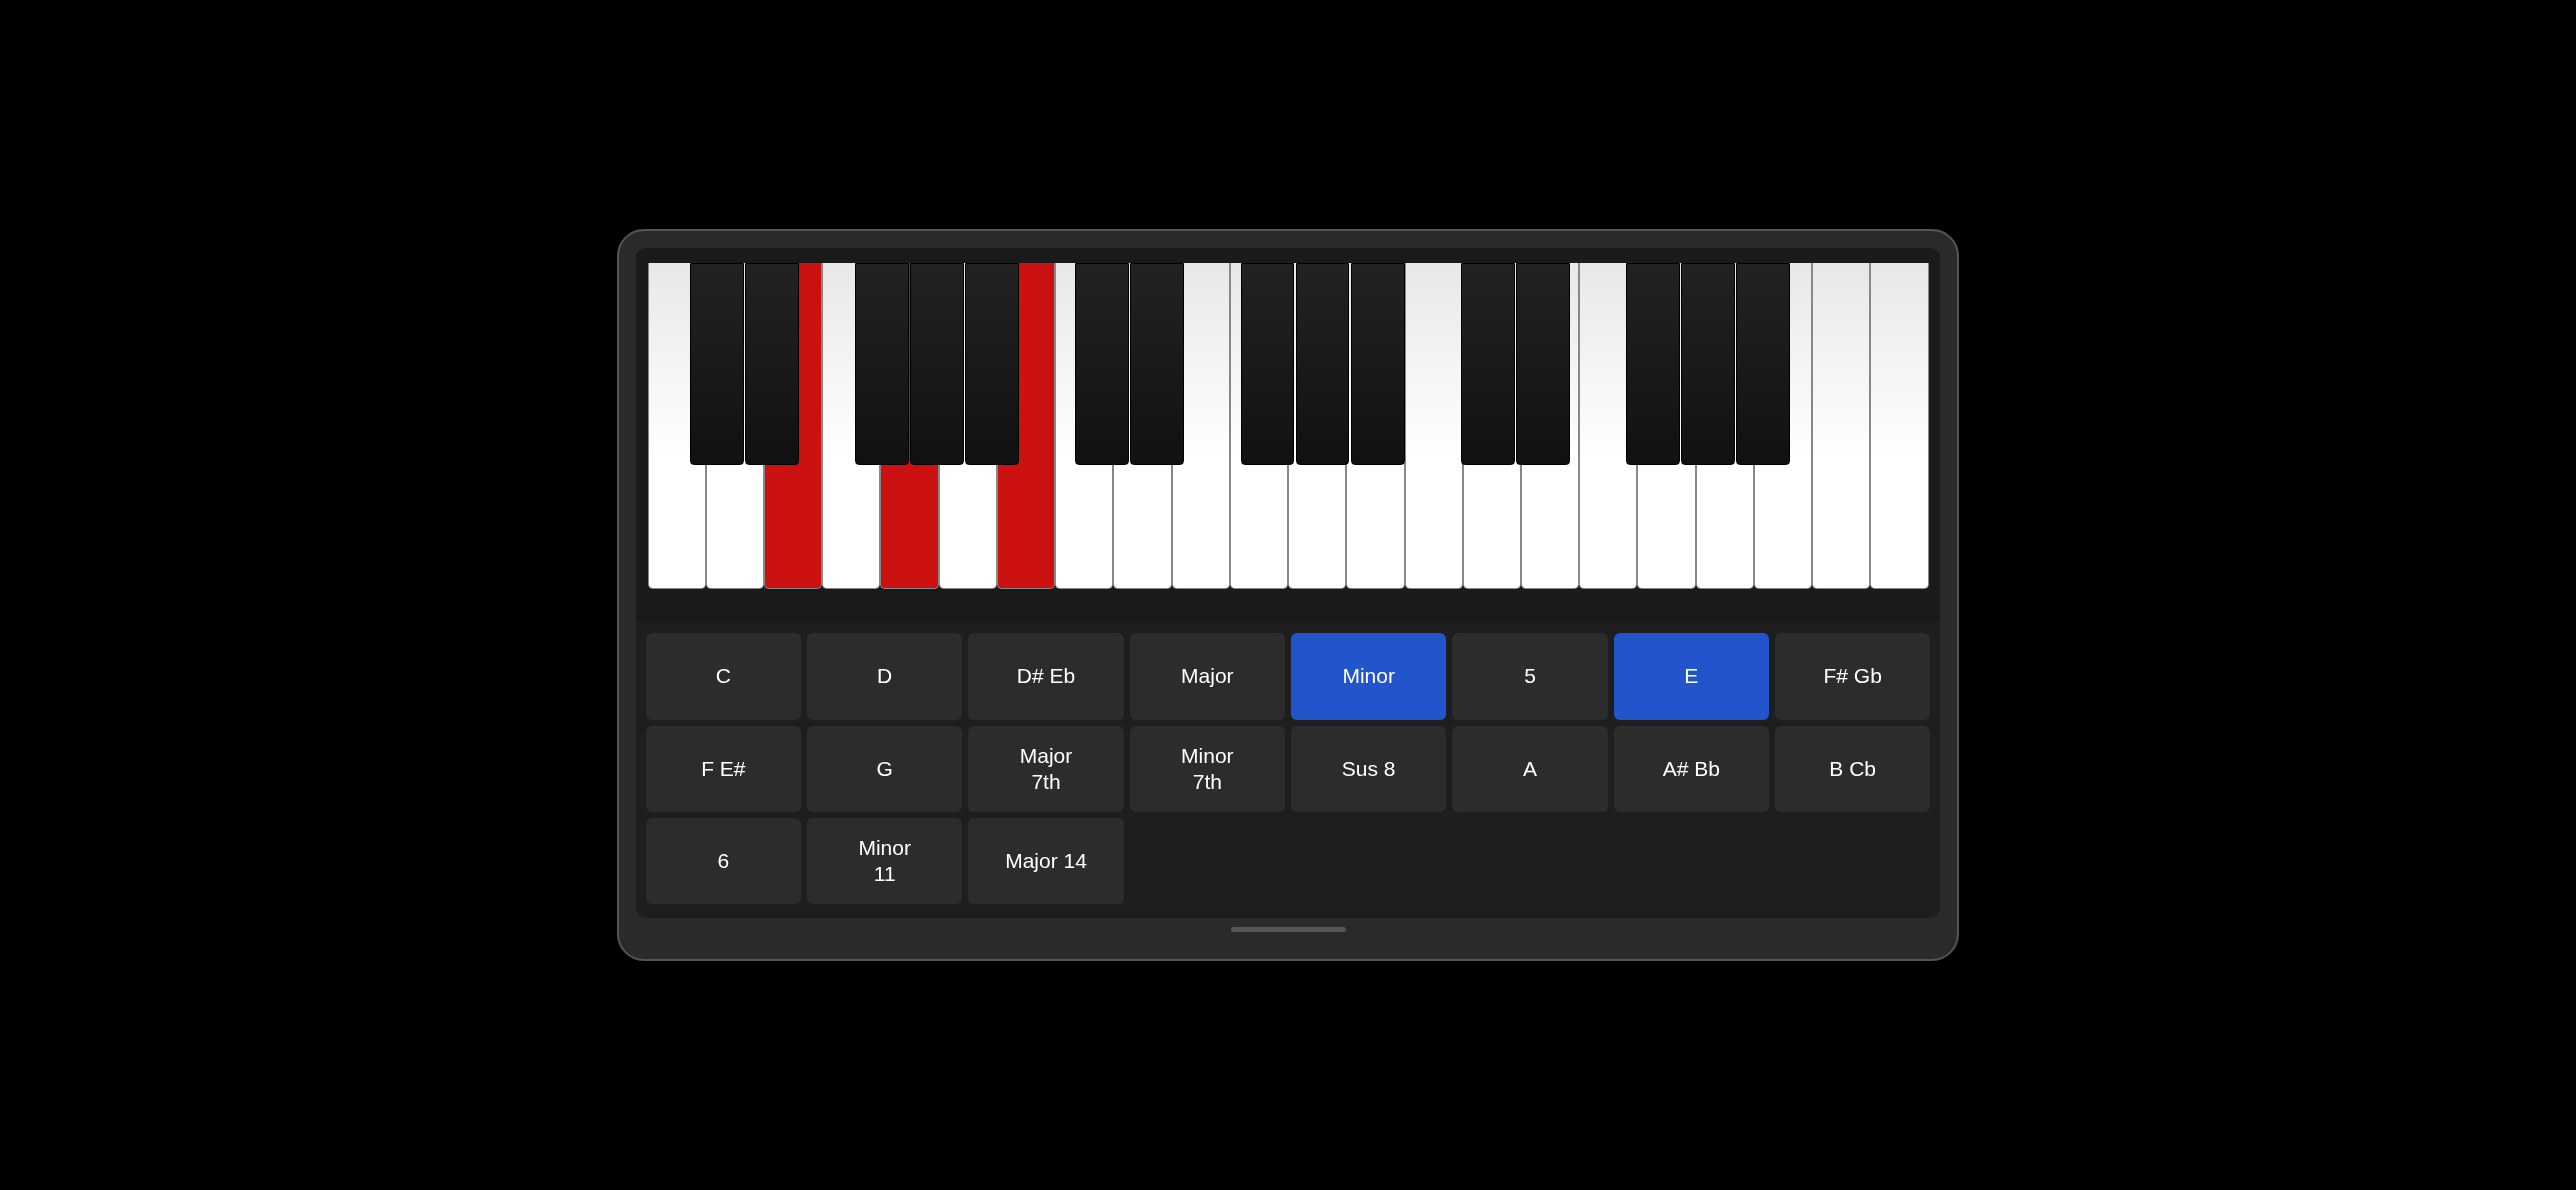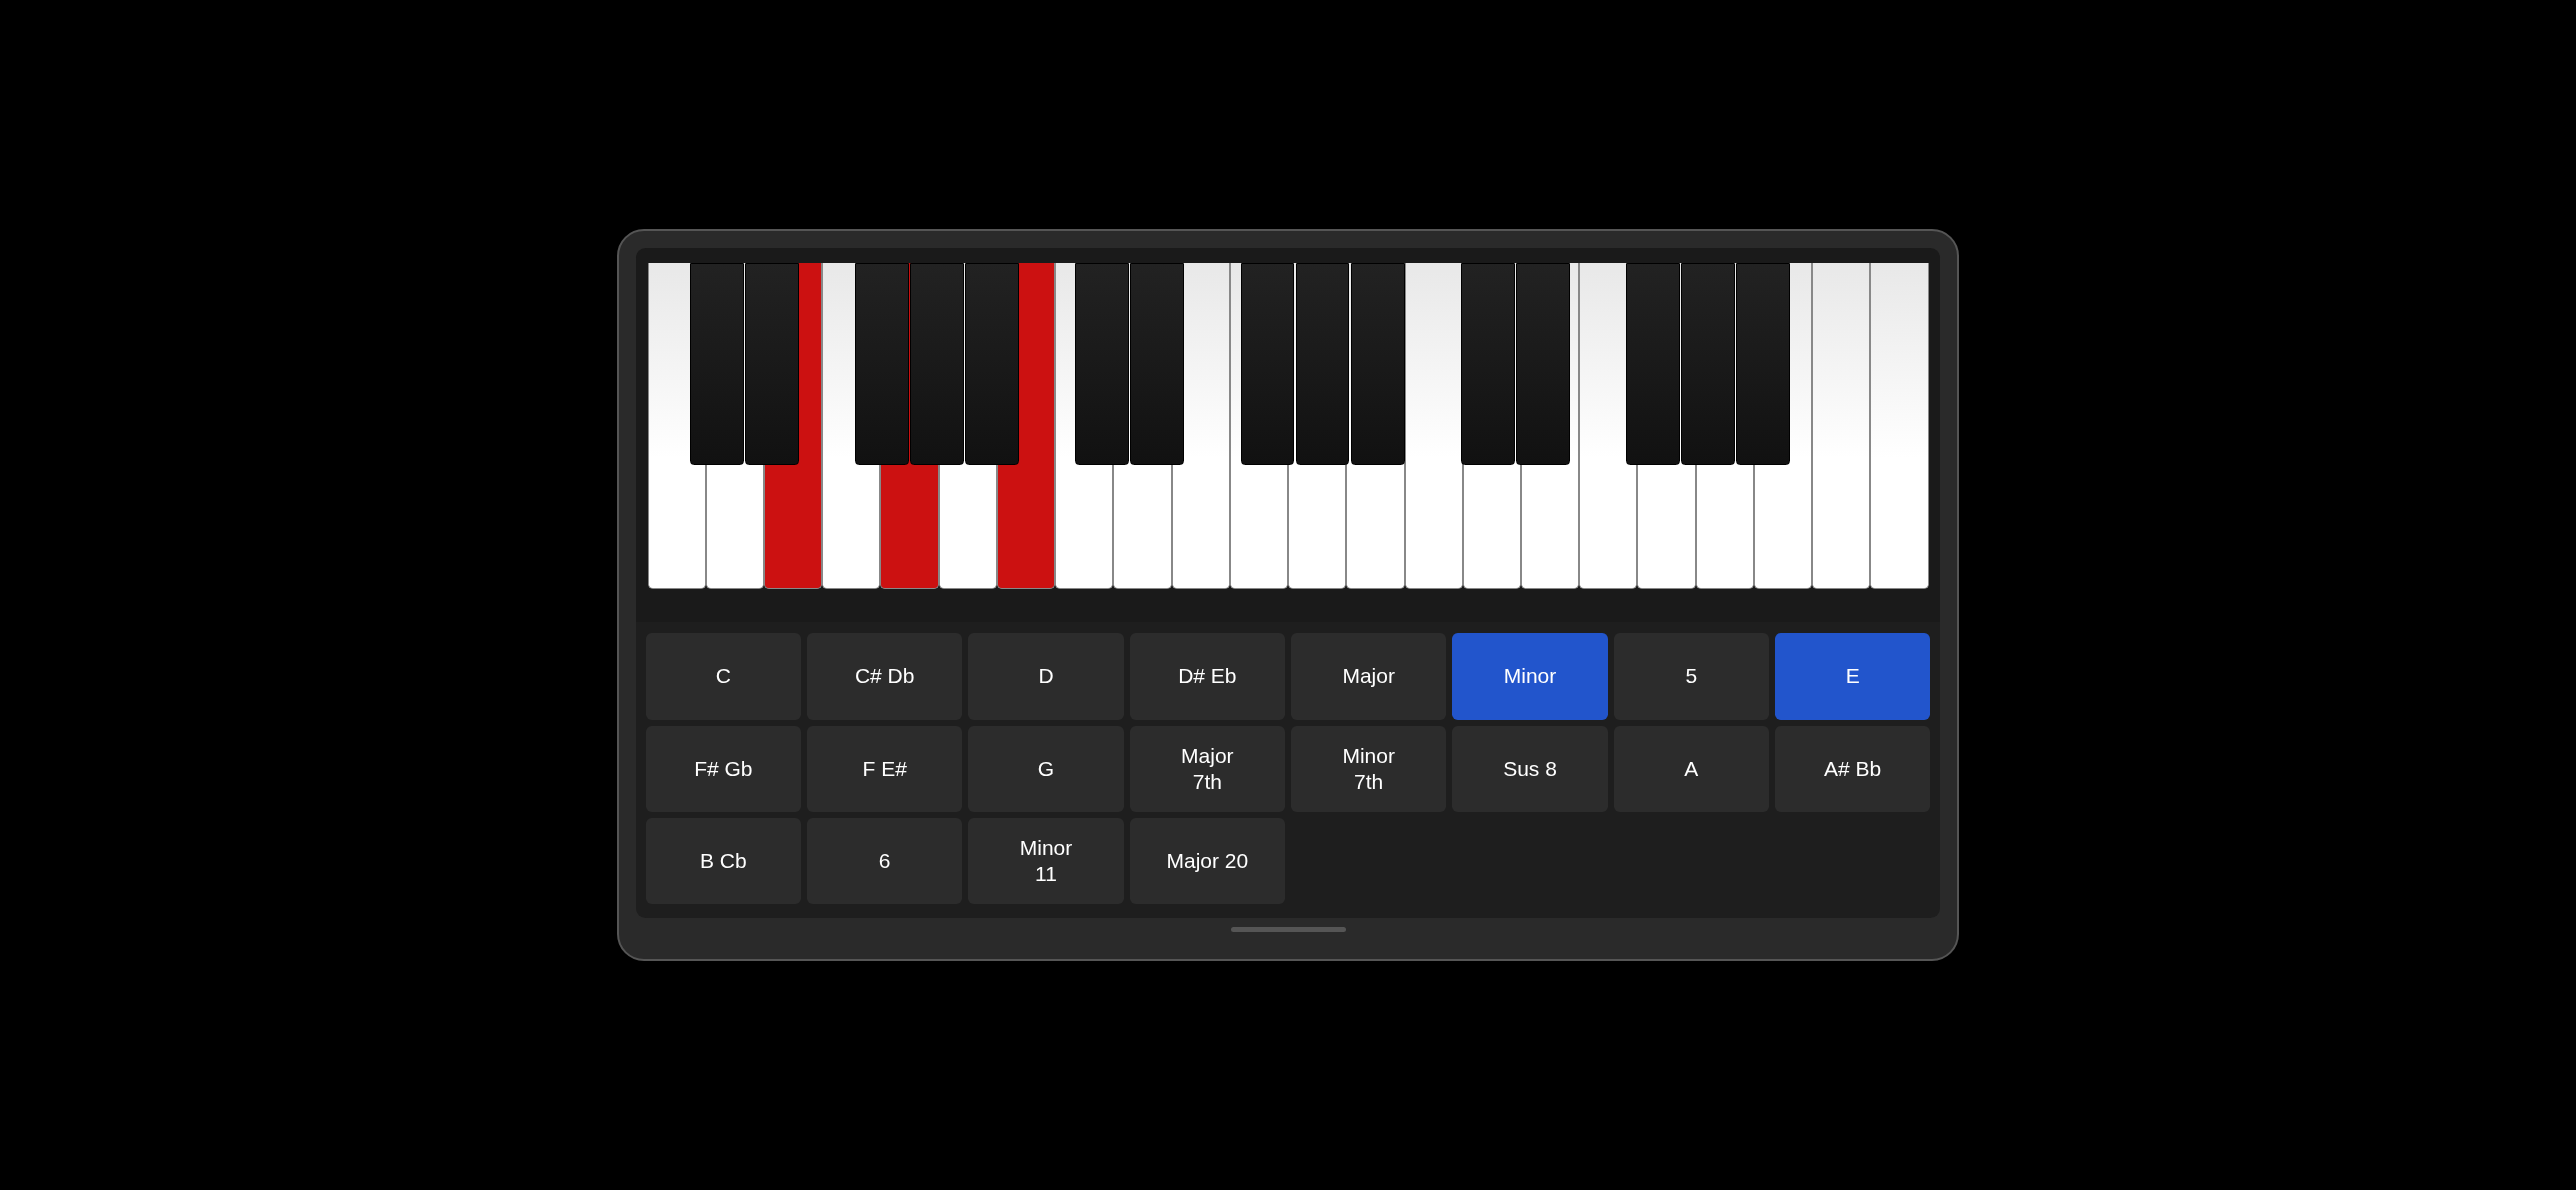--- a/index.html
+++ b/index.html
@@ -153,36 +153,35 @@
         <div class="black-key" style="left: 67.8%;"></div>
         <div class="black-key" style="left: 76.4%;"></div>
         <div class="black-key" style="left: 80.7%;"></div>
         <div class="black-key" style="left: 85%;"></div>
       </div>
   </div>
 
   <div class="button-panel" id="button-panel">
 
   <button class="chord-btn">C</button>
-      <button class="chord-btn">C# Db</button>
       <button class="chord-btn">D</button>
       <button class="chord-btn">D# Eb</button>
       <button class="chord-btn">Major</button>
       <button class="chord-btn active-blue">Minor</button>
       <button class="chord-btn">5</button>
       <button class="chord-btn active-blue">E</button>
       <button class="chord-btn">F# Gb</button>
       <button class="chord-btn">F E#</button>
       <button class="chord-btn">G</button>
       <button class="chord-btn">Major<br>7th</button>
       <button class="chord-btn">Minor<br>7th</button>
       <button class="chord-btn">Sus 8</button>
       <button class="chord-btn">A</button>
       <button class="chord-btn">A# Bb</button>
       <button class="chord-btn">B Cb</button>
       <button class="chord-btn">6</button>
       <button class="chord-btn">Minor<br>11</button>
-      <button class="chord-btn">Major 20</button>
+      <button class="chord-btn">Major 14</button>
     </div>
 
   <div class="home-indicator"></div>
 </div>
 
 
 </body></html>

